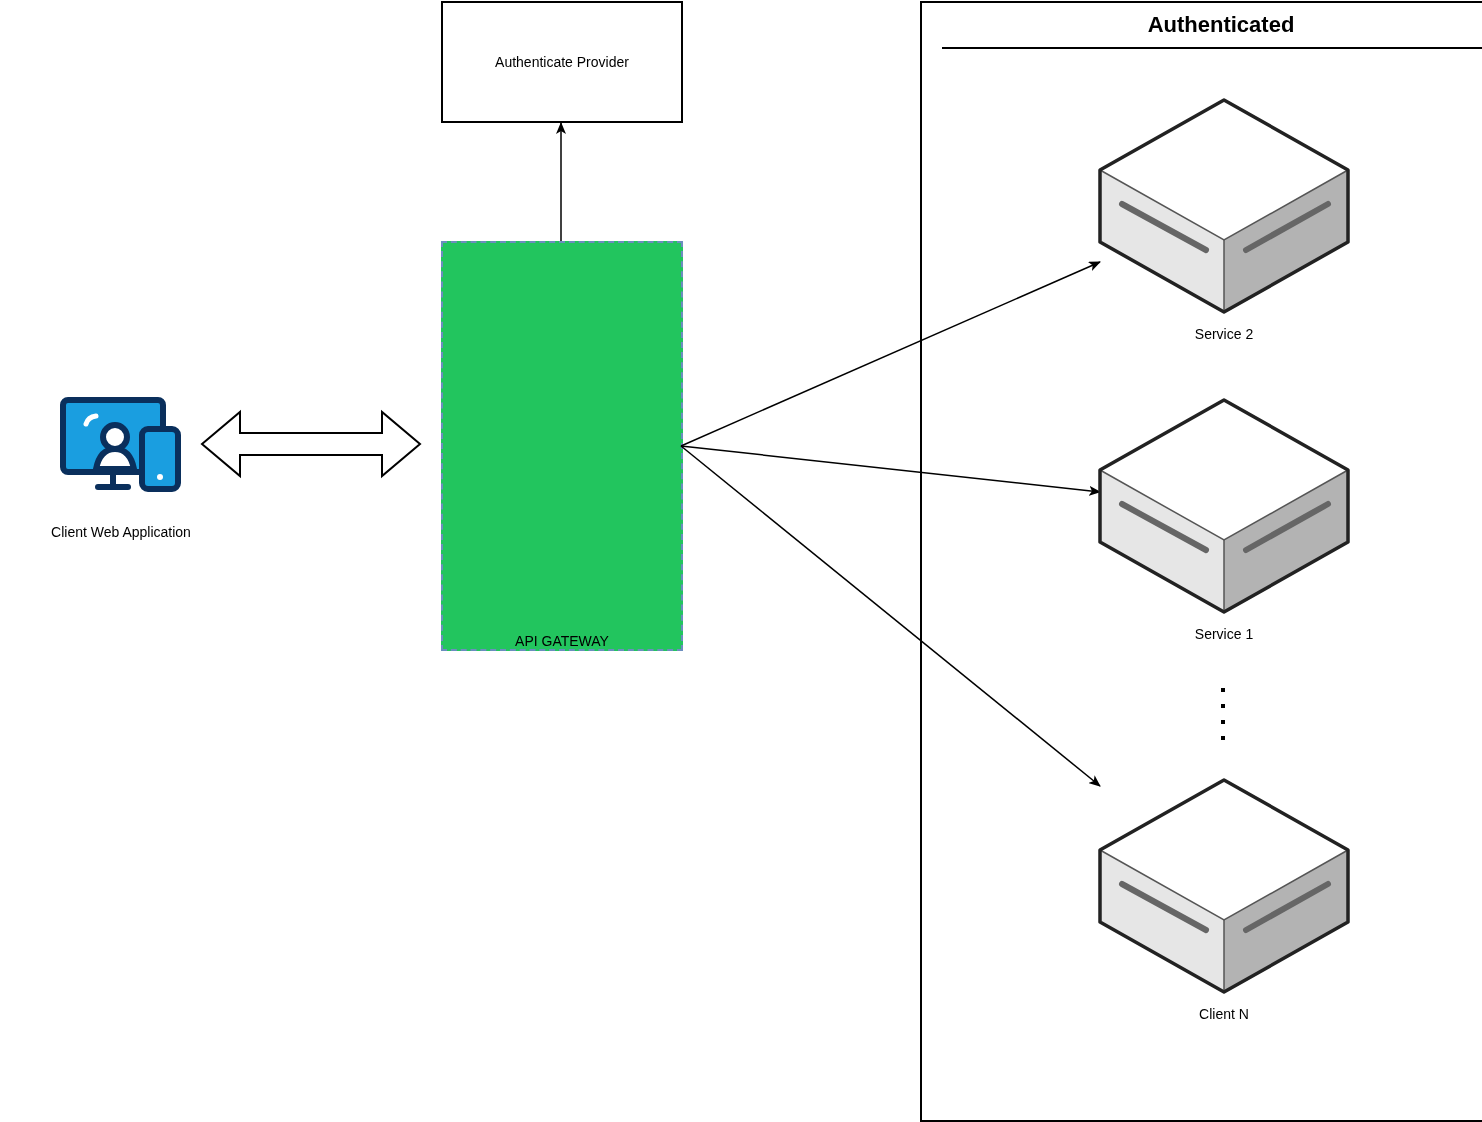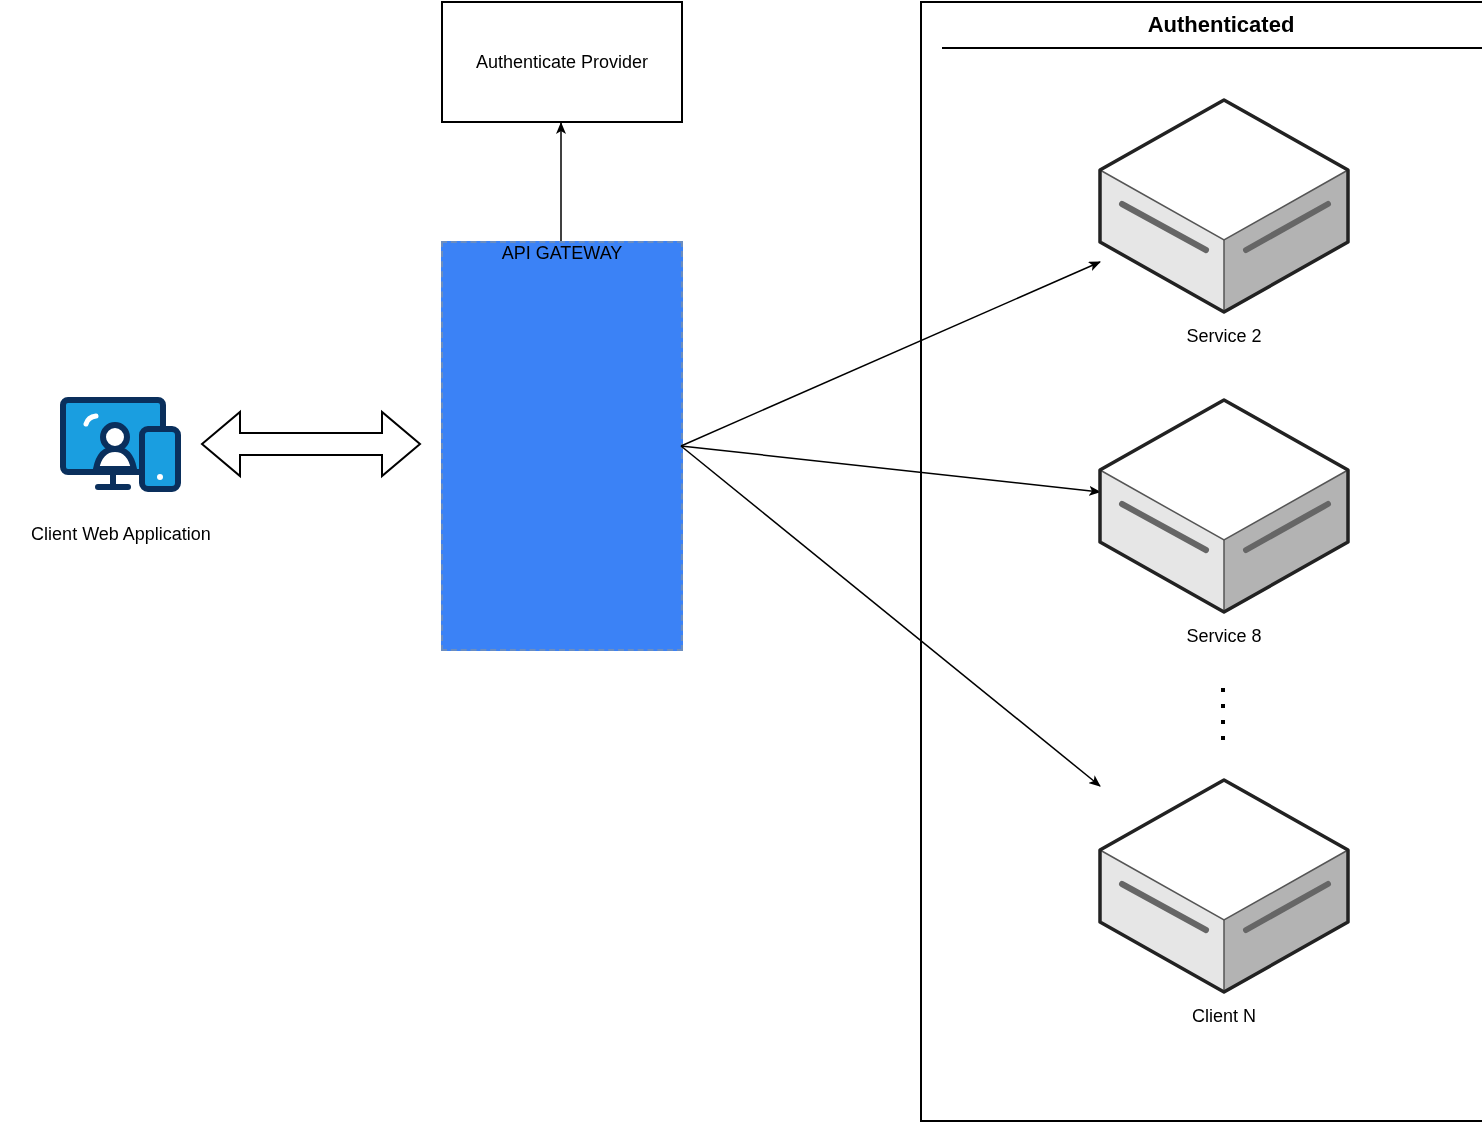--- a/index.html
+++ b/index.html
@@ -1,23 +1,23 @@
 <!DOCTYPE html>
 <html><head>
 <meta charset="utf-8">
 <style>
   html, body { margin: 0; padding: 0; background: #ffffff; }
   body { width: 1482px; height: 1122px; position: relative; overflow: hidden;
          font-family: "Liberation Sans", sans-serif; color: #000; }
   .abs { position: absolute; }
-  .label { font-size: 18px; text-align: center; white-space: nowrap; }
+  .label { font-size: 14px; text-align: center; white-space: nowrap; }
   #auth-provider { left: 441px; top: 1px; width: 238px; height: 118px; border: 2px solid #000;
                    display: flex; align-items: center; justify-content: center; background: #fff; }
   #gateway { left: 441px; top: 241px; width: 238px; height: 406px; border: 2px dashed #6c8ebf;
-             background: #3b82f6; display: flex; align-items: flex-start; justify-content: center; }
+             background: #22c55e; display: flex; align-items: flex-end; justify-content: center; }
   #container { left: 920px; top: 1px; width: 558px; height: 1117px; border: 2px solid #000; padding-left: 20px; }
   #container-header { height: 44px; border-bottom: 2px solid #000; display: flex;
                       align-items: center; justify-content: center; font-weight: bold; font-size: 22px; }
   svg.overlay { position: absolute; left: 0; top: 0; }
 </style>
 </head>
 <body>
 
 <div id="container" class="abs">
   <div id="container-header">Authenticated</div>
@@ -80,14 +80,14 @@
     <path d="M26,27 Q28,20 36,19" fill="none" stroke="#fff" stroke-width="5" stroke-linecap="round"></path>
     <path d="M36,72 Q40,52 55,52 Q70,52 74,72 Z" fill="#fff" stroke="#0a2f5c" stroke-width="6"></path>
     <circle cx="55" cy="40" r="12" fill="#fff" stroke="#0a2f5c" stroke-width="6"></circle>
     <rect x="82" y="32" width="36" height="60" rx="6" fill="#1a9ee0" stroke="#0a2f5c" stroke-width="6"></rect>
     <circle cx="100" cy="80" r="3" fill="#fff"></circle>
   </g>
 </svg>
 
 <div class="abs label" style="left:0;top:524px;width:242px;">Client Web Application</div>
 <div class="abs label" style="left:1124px;top:326px;width:200px;">Service 2</div>
-<div class="abs label" style="left:1124px;top:626px;width:200px;">Service 8</div>
+<div class="abs label" style="left:1124px;top:626px;width:200px;">Service 1</div>
 <div class="abs label" style="left:1124px;top:1006px;width:200px;">Client N</div>
 
 </body></html>

